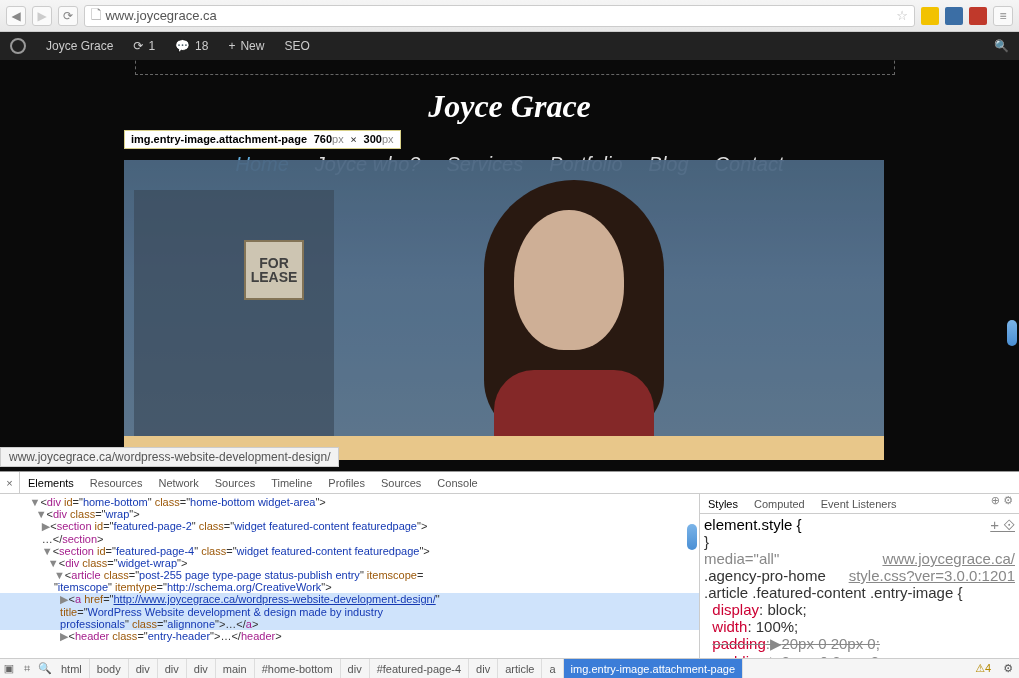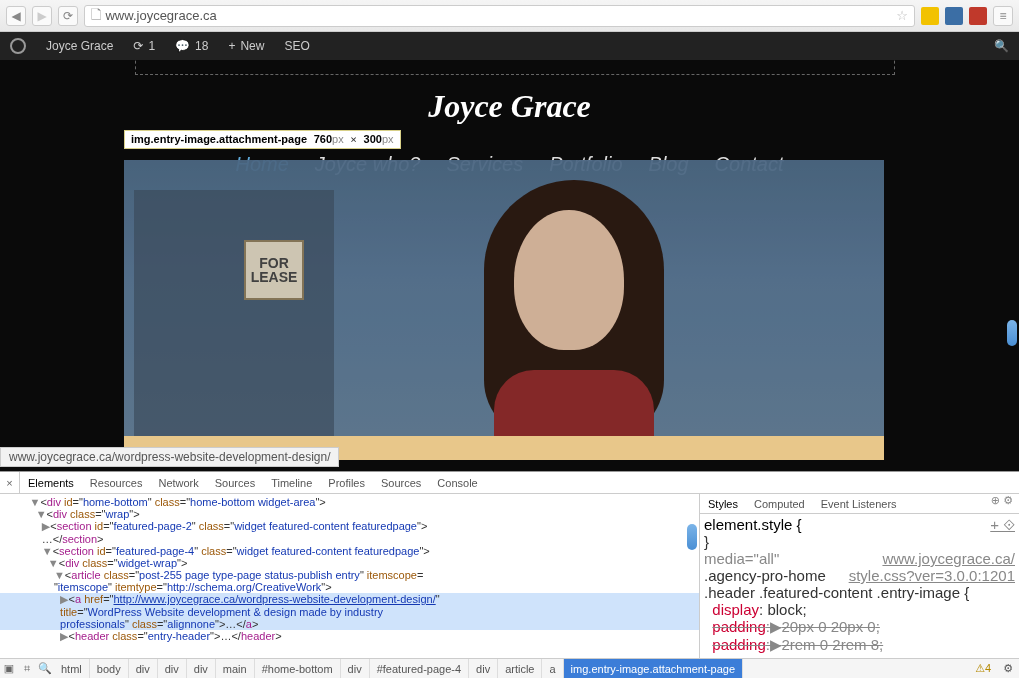--- a/index.html
+++ b/index.html
@@ -170,22 +170,23 @@
         <div class="stab active">Styles</div>
         <div class="stab">Computed</div>
         <div class="stab">Event Listeners</div>
         <div class="tog">⊕ ⚙</div>
       </div>
       <div class="styles">
 <div><span class="rule">element.style {</span><span class="src">+ ⟐</span></div>
 <div>}</div>
 <div style="color:#888"><span>media="all"</span><span class="src">www.joycegrace.ca/</span></div>
 <div><span>.agency-pro-home</span><span class="src">style.css?ver=3.0.0:1201</span></div>
-<div><span>.header .featured-content .entry-image {</span></div>
+<div><span>.article .featured-content .entry-image {</span></div>
 <div>&nbsp;&nbsp;<span class="prop">display</span>: <span class="val">block</span>;</div>
+<div>&nbsp;&nbsp;<span class="prop">width</span>: <span class="val">100%</span>;</div>
 <div>&nbsp;&nbsp;<span class="strike"><span class="prop">padding</span>:▶<span>20px 0 20px 0</span>;</span></div>
 <div>&nbsp;&nbsp;<span class="strike"><span class="prop">padding</span>:▶<span>2rem 0 2rem 8</span>;</span></div>
       </div>
     </div>
   </div>
   <div class="crumbs">
     <div class="cicon">▣</div>
     <div class="cicon">⌗</div>
     <div class="cicon" style="color:#2a7ad4">🔍</div>
     <div class="c">html</div>

